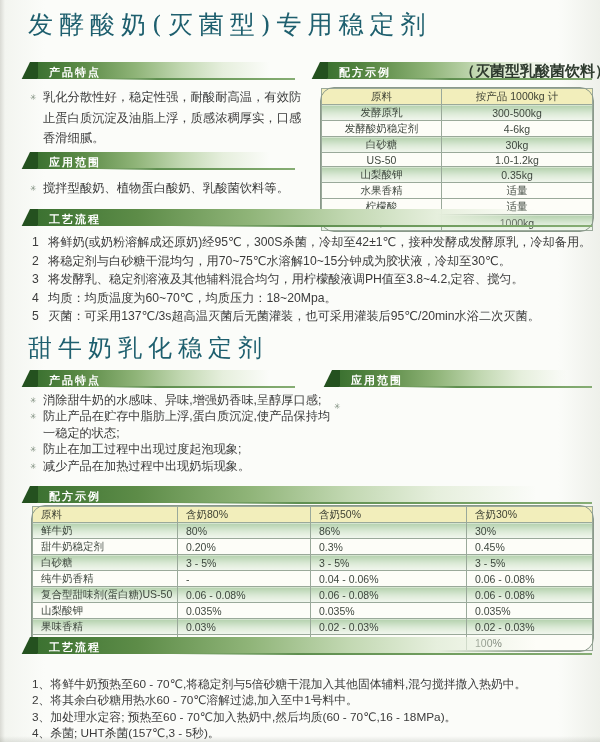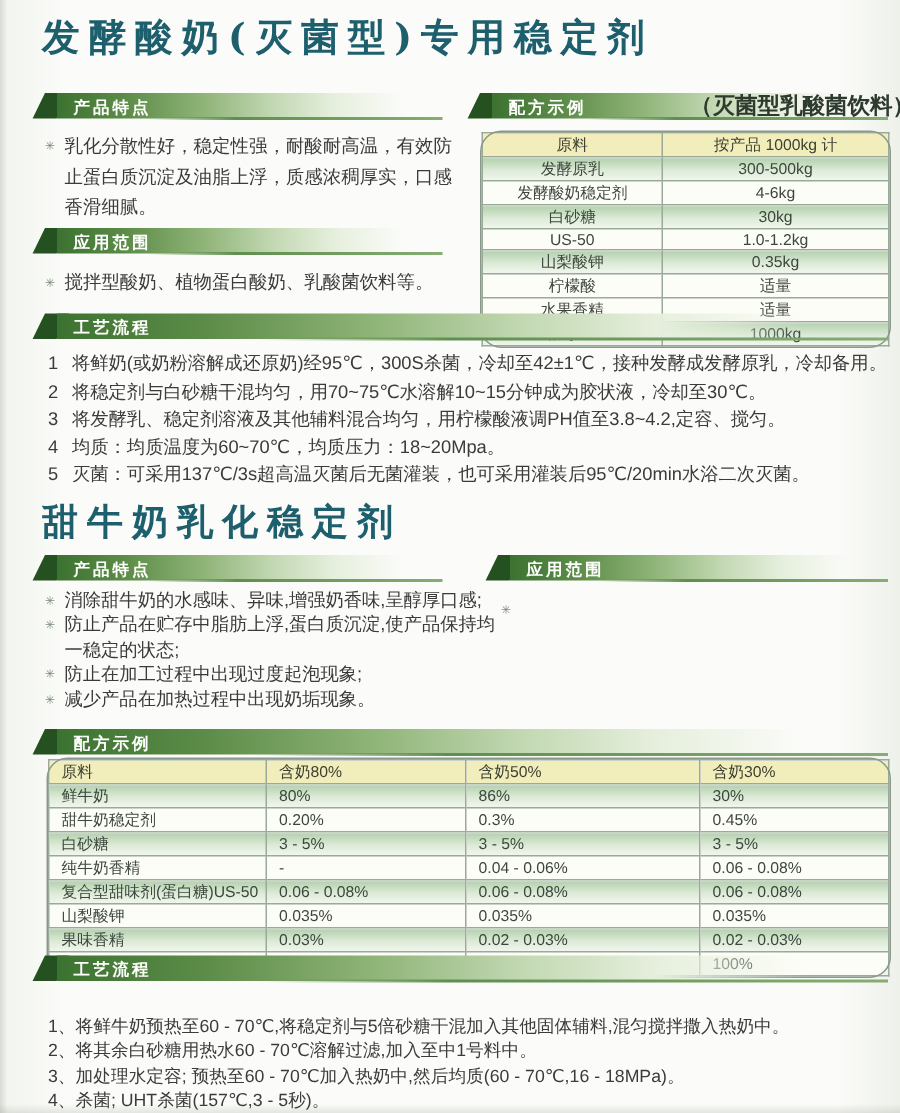--- a/index.html
+++ b/index.html
@@ -7,21 +7,21 @@
     position:relative;width:600px;height:742px;overflow:hidden;
     font-family:"Liberation Sans","DejaVu Sans",sans-serif;
     background:linear-gradient(90deg,#d9dad4 0px,#f3f5f0 5px,#fbfcf9 45px,#fbfcf9 93%,#eef0ea 100%);
     color:#3b3b3b;
   }
   .page::after{content:"";position:absolute;left:0;right:0;bottom:0;height:6px;
     background:linear-gradient(180deg,rgba(0,0,0,0),rgba(120,125,115,.18));pointer-events:none;}
   .doc-title{
     position:absolute;left:28px;
     font-family:"DejaVu Serif","Liberation Serif",serif;
-    font-weight:700;color:#1e5f6e;font-size:25px;letter-spacing:6px;white-space:nowrap;
+    font-weight:400;color:#1e5f6e;font-size:25px;letter-spacing:6px;white-space:nowrap;
   }
   
   .sec-header{position:absolute;height:17px;}
   .sec-header .wedge{position:absolute;left:-2px;top:0;height:17px;width:16px;
     background:#24511f;transform:skewX(-26deg);transform-origin:top left;}
   .sec-header .fill{position:absolute;left:6px;right:0;top:0;height:17px;
     background:linear-gradient(90deg,#3c7231 0%,#5d8c48 18%,#8fb478 38%,#c2d8b2 56%,#e6efdd 72%,rgba(240,245,236,0) 90%);}
   .sec-header::after{content:"";position:absolute;left:25%;right:0;bottom:-1px;height:2px;
     background:linear-gradient(90deg,rgba(95,143,80,0),#5f8f50 30%,#74a062 70%,#86ad74);}
   .sec-header .label{position:relative;display:inline-block;color:#ffffff;font-weight:bold;
@@ -108,25 +108,25 @@
     </tr>
     <tr>
       <td>US-50</td>
       <td>1.0-1.2kg</td>
     </tr>
     <tr class="g">
       <td>山梨酸钾</td>
       <td>0.35kg</td>
     </tr>
     <tr>
+      <td>水果香精</td>
+      <td>适量</td>
+    </tr>
+    <tr>
       <td>柠檬酸</td>
-      <td>适量</td>
-    </tr>
-    <tr>
-      <td>水果香精</td>
       <td>适量</td>
     </tr>
     <tr class="g">
       <td>加水至</td>
       <td>1000kg</td>
     </tr>
   </tbody>
     </table>
 
   <div class="sec-header" style="left:32px;top:209px;width:560px;">

